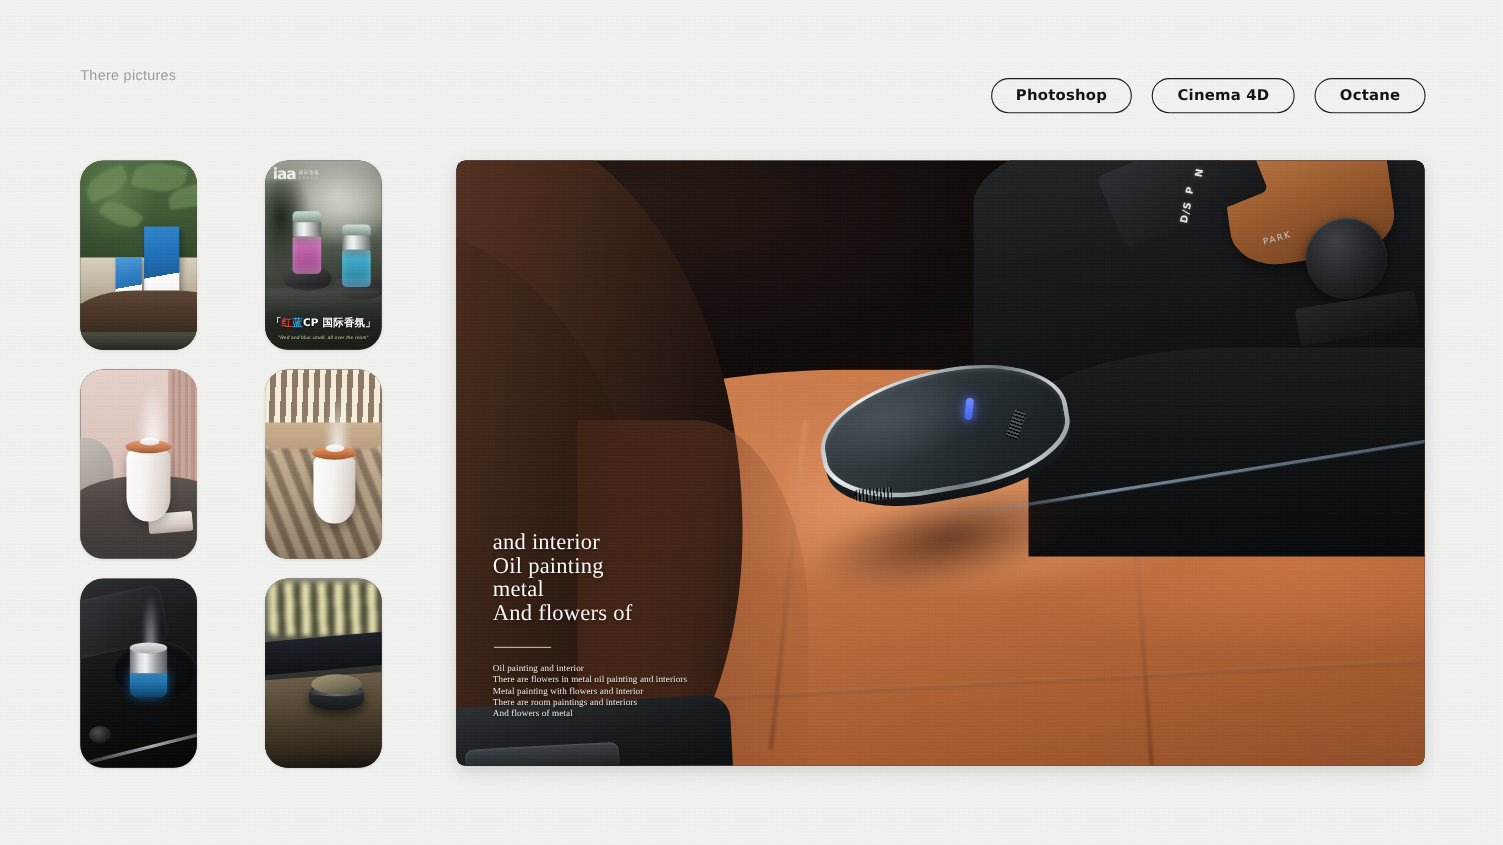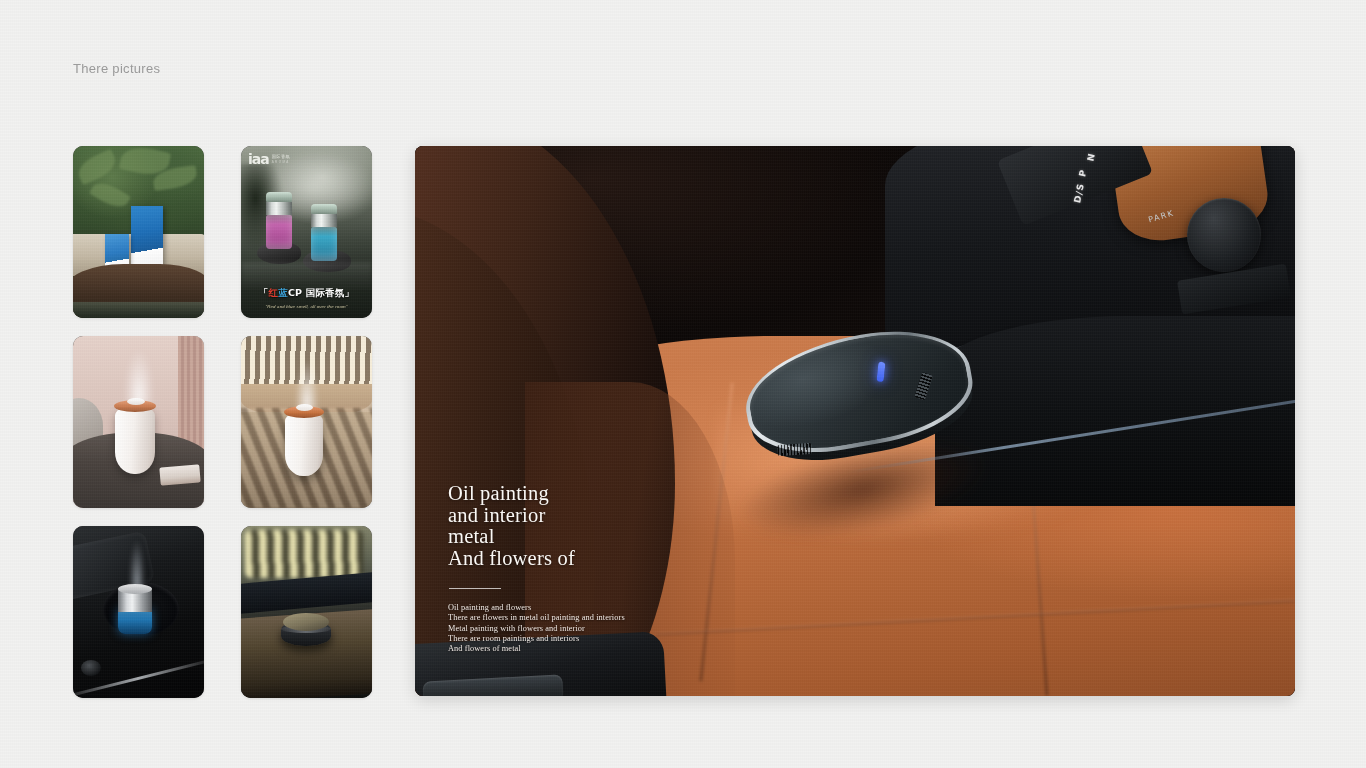--- a/index.html
+++ b/index.html
@@ -83,23 +83,23 @@
     position: absolute;
     left: 73px;
     top: 146px;
     display: grid;
     grid-template-columns: 126px 126px;
     grid-template-rows: 172px 172px 172px;
     column-gap: 42px;
     row-gap: 18px;
   }
   .thumb {
-    width: 131px;
+    width: 106px;
     height: 172px;
-    border-radius: 10px;
+    border-radius: 21px;
     overflow: hidden;
     position: relative;
     cursor: pointer;
     box-shadow: 0 1px 3px rgba(0,0,0,.10);
     background: #2a2a2a;
   }
   .thumb .scene { position: absolute; inset: 0; }
 
   
   .t1-bg {
@@ -638,20 +638,25 @@
   }
 </style>
 </head>
 <body>
 
 <div class="header">
   <div class="title-block">
     <div class="page-subtitle">There pictures</div>
   </div>
 
+  <div class="tag-row">
+    <button class="tag-btn">Photoshop</button>
+    <button class="tag-btn">Cinema 4D</button>
+    <button class="tag-btn">Octane</button>
+  </div>
 </div>
 
 <div class="thumb-grid">
 
   <div class="thumb">
     <div class="scene">
       <div class="t1-bg"></div>
       <div class="t1-leaf" style="left:4px;  top:10px; width:40px; height:22px; transform:rotate(-24deg);"></div>
       <div class="t1-leaf" style="left:48px; top:2px;  width:48px; height:26px; transform:rotate(12deg);"></div>
       <div class="t1-leaf" style="left:80px; top:22px; width:44px; height:20px; transform:rotate(-8deg);"></div>
@@ -798,28 +803,28 @@
       <div class="h-prod-vent" style="left:24px; top:106px; width:34px; transform:rotate(6deg);"></div>
       <div class="h-prod-vent" style="left:166px; top:66px; width:26px; transform:rotate(-62deg);"></div>
     </div>
 
     <div class="h-bottom-dark"></div>
     <div class="h-bottom-dark2"></div>
   </div>
 
   <div class="h-text">
     <div class="h-heading">
+      <div>and interior</div>
       <div>Oil painting</div>
-      <div>and interior</div>
       <div>metal</div>
       <div>And flowers of</div>
     </div>
     <div class="h-rule"></div>
     <div class="h-body">
-      <div class="h-body-line">Oil painting and flowers</div>
+      <div class="h-body-line">Oil painting and interior</div>
       <div class="h-body-line">There are flowers in metal oil painting and interiors</div>
       <div class="h-body-line">Metal painting with flowers and interior</div>
       <div class="h-body-line">There are room paintings and interiors</div>
       <div class="h-body-line">And flowers of metal</div>
     </div>
   </div>
 </div>
 
 <div class="grain"></div>
 

